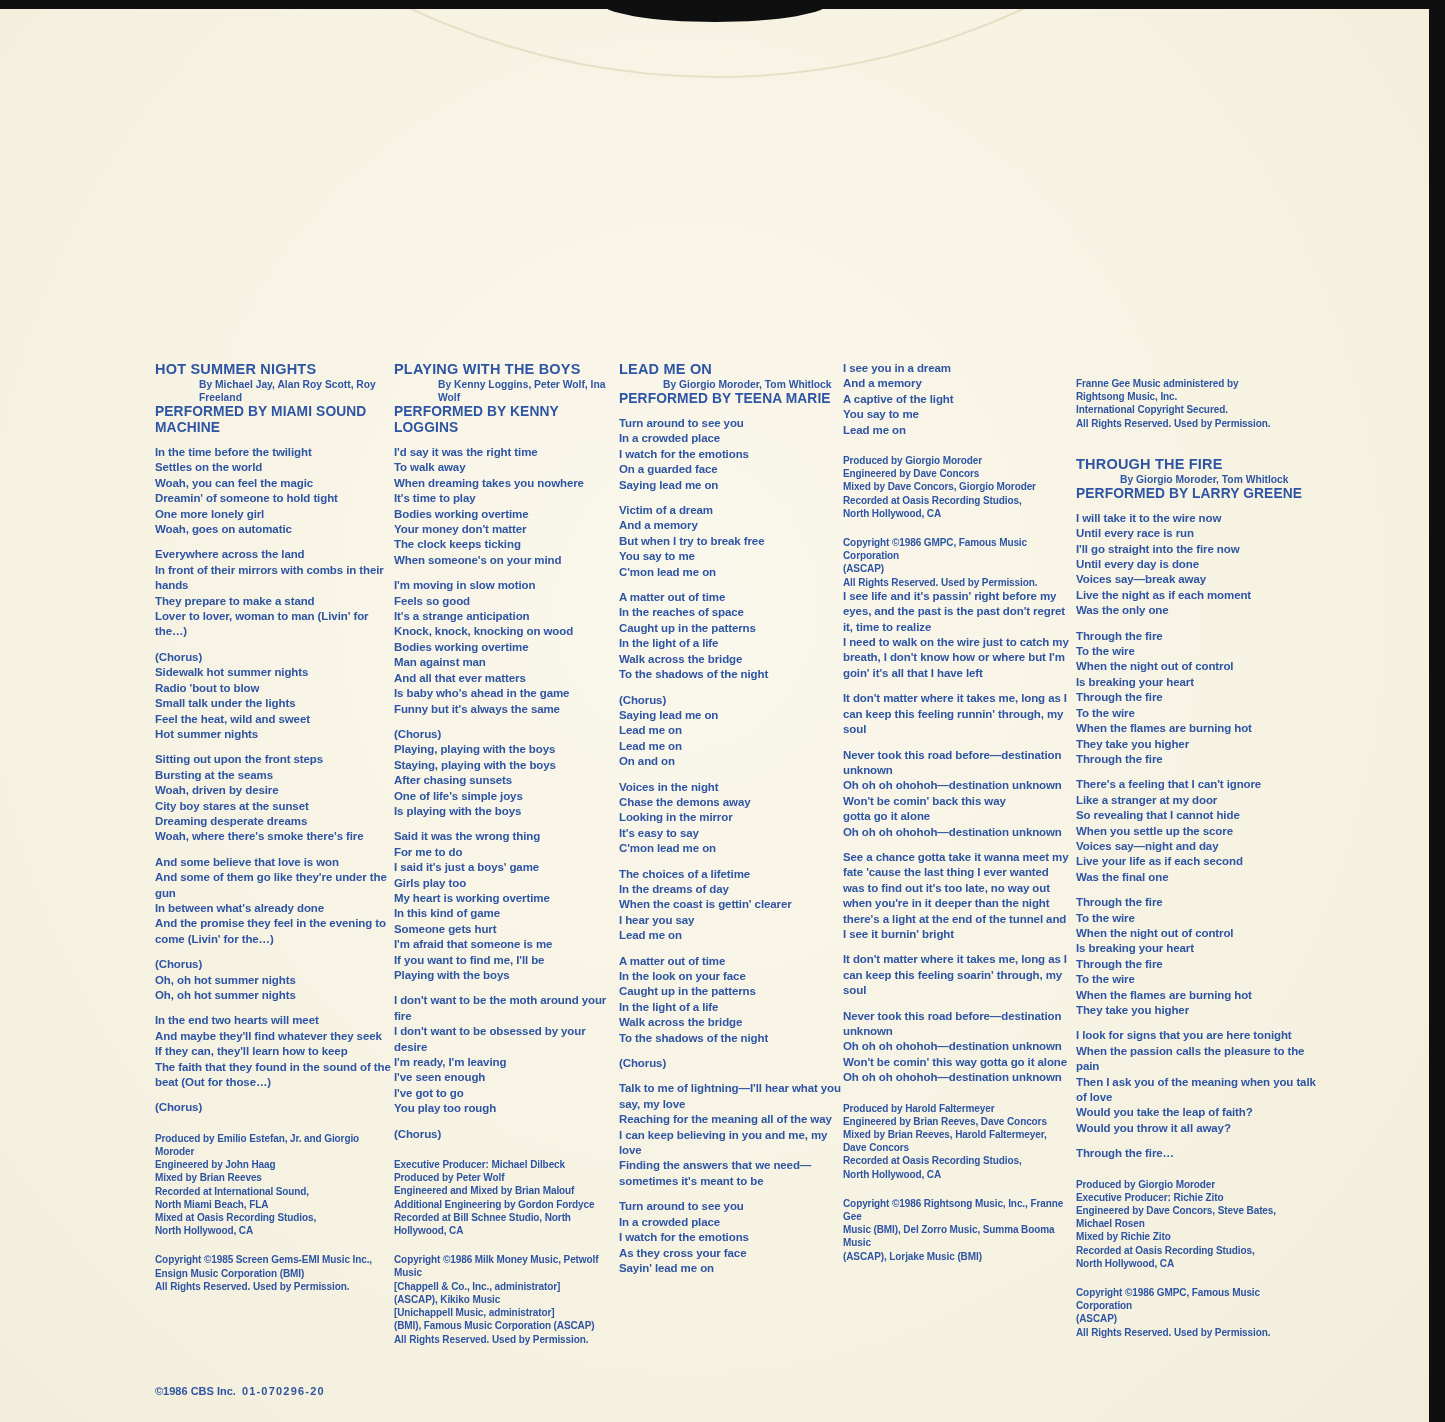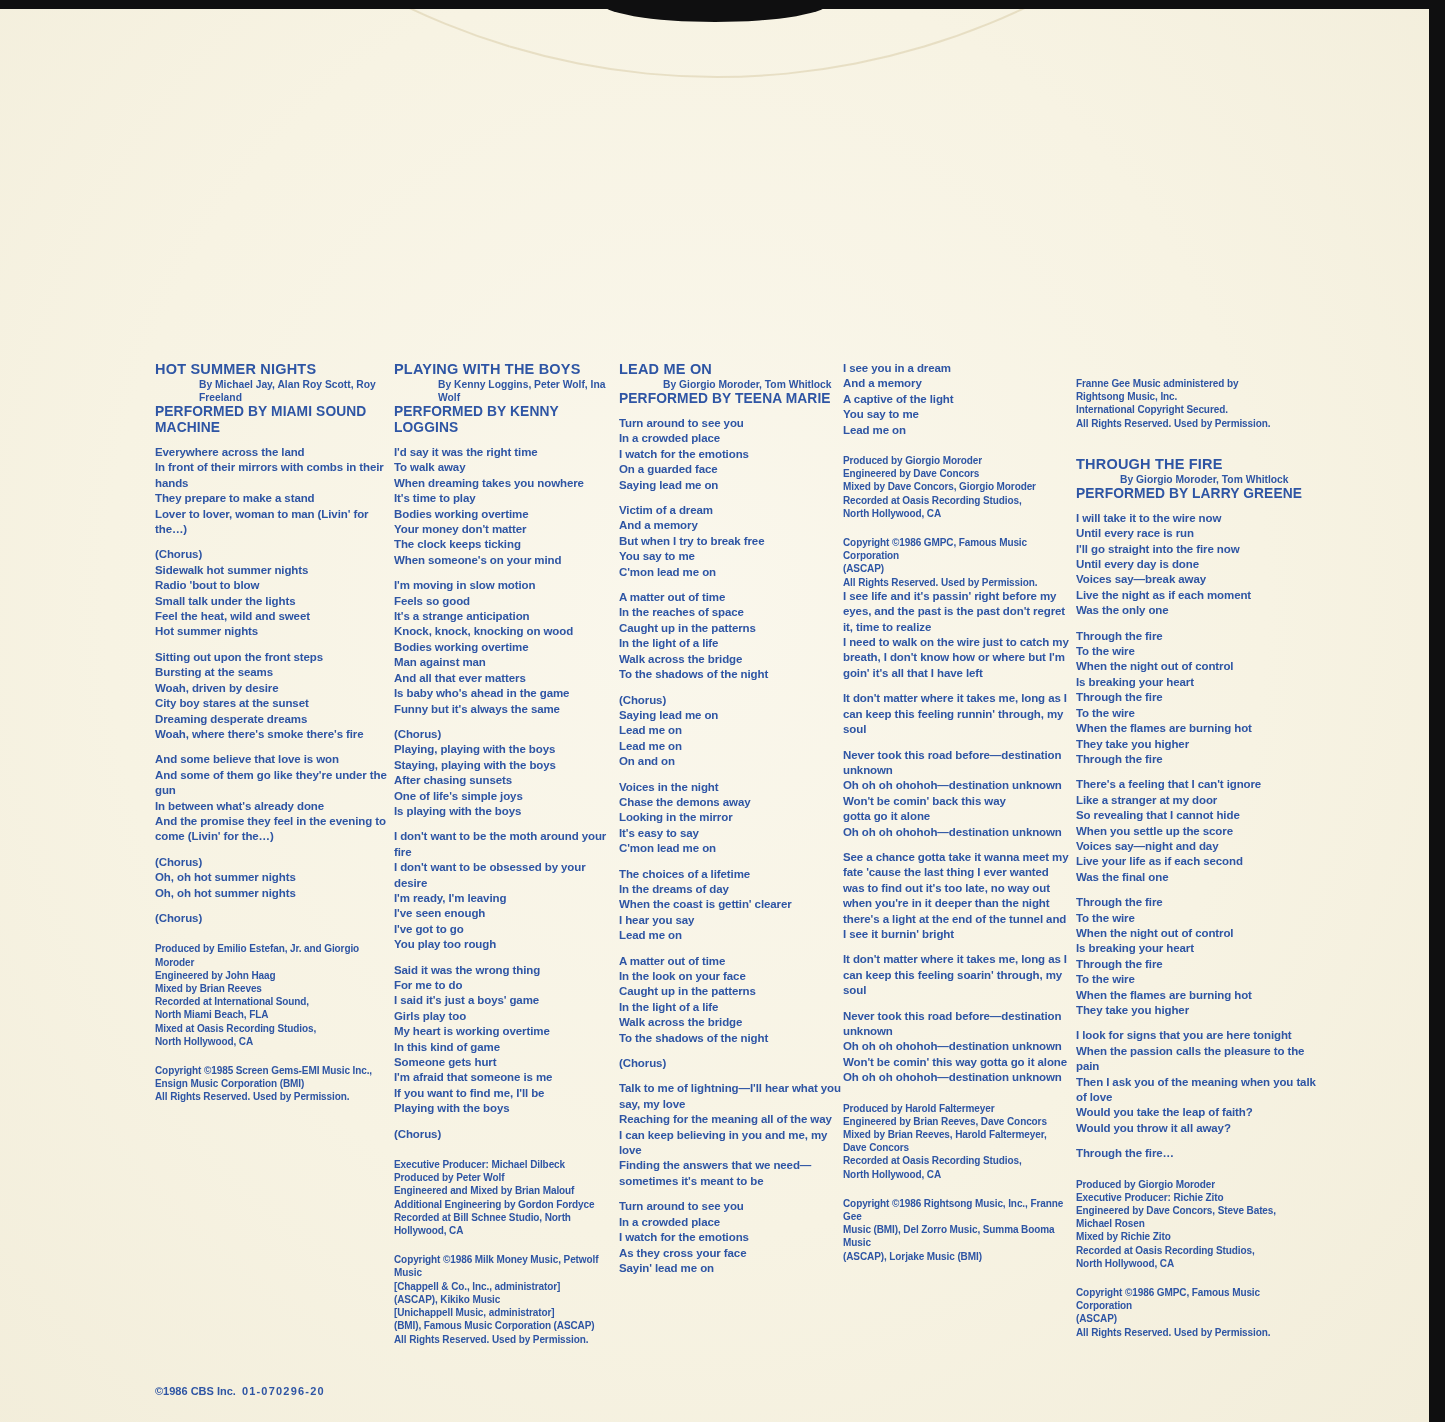--- a/index.html
+++ b/index.html
@@ -47,20 +47,28 @@
   <div class="notch"></div>
 
   <div class="columns">
       <div class="column">
         <div class="block heading">
           <div class="title-line">HOT SUMMER NIGHTS</div>
           <div class="byline-line">By Michael Jay, Alan Roy Scott, Roy Freeland</div>
           <div class="performer-line">PERFORMED BY MIAMI SOUND MACHINE</div>
         </div>
         <div class="block stanza">
+          <div class="lyric-line">In the time before the twilight</div>
+          <div class="lyric-line">Settles on the world</div>
+          <div class="lyric-line">Woah, you can feel the magic</div>
+          <div class="lyric-line">Dreamin' of someone to hold tight</div>
+          <div class="lyric-line">One more lonely girl</div>
+          <div class="lyric-line">Woah, goes on automatic</div>
+        </div>
+        <div class="block stanza">
           <div class="lyric-line">Everywhere across the land</div>
           <div class="lyric-line">In front of their mirrors with combs in their hands</div>
           <div class="lyric-line">They prepare to make a stand</div>
           <div class="lyric-line">Lover to lover, woman to man (Livin' for the…)</div>
         </div>
         <div class="block stanza">
           <div class="lyric-line">(Chorus)</div>
           <div class="lyric-line">Sidewalk hot summer nights</div>
           <div class="lyric-line">Radio 'bout to blow</div>
           <div class="lyric-line">Small talk under the lights</div>
@@ -78,20 +86,26 @@
         <div class="block stanza">
           <div class="lyric-line">And some believe that love is won</div>
           <div class="lyric-line">And some of them go like they're under the gun</div>
           <div class="lyric-line">In between what's already done</div>
           <div class="lyric-line">And the promise they feel in the evening to come (Livin' for the…)</div>
         </div>
         <div class="block stanza">
           <div class="lyric-line">(Chorus)</div>
           <div class="lyric-line">Oh, oh hot summer nights</div>
           <div class="lyric-line">Oh, oh hot summer nights</div>
+        </div>
+        <div class="block stanza">
+          <div class="lyric-line">In the end two hearts will meet</div>
+          <div class="lyric-line">And maybe they'll find whatever they seek</div>
+          <div class="lyric-line">If they can, they'll learn how to keep</div>
+          <div class="lyric-line">The faith that they found in the sound of the beat (Out for those…)</div>
         </div>
         <div class="block stanza">
           <div class="lyric-line">(Chorus)</div>
         </div>
         <div class="block credits">
           <div class="credit-line">Produced by Emilio Estefan, Jr. and Giorgio Moroder</div>
           <div class="credit-line">Engineered by John Haag</div>
           <div class="credit-line">Mixed by Brian Reeves</div>
           <div class="credit-line">Recorded at International Sound,</div>
           <div class="credit-line">North Miami Beach, FLA</div>
@@ -131,42 +145,42 @@
           <div class="lyric-line">Is baby who's ahead in the game</div>
           <div class="lyric-line">Funny but it's always the same</div>
         </div>
         <div class="block stanza">
           <div class="lyric-line">(Chorus)</div>
           <div class="lyric-line">Playing, playing with the boys</div>
           <div class="lyric-line">Staying, playing with the boys</div>
           <div class="lyric-line">After chasing sunsets</div>
           <div class="lyric-line">One of life's simple joys</div>
           <div class="lyric-line">Is playing with the boys</div>
-        </div>
-        <div class="block stanza">
-          <div class="lyric-line">I don't want to be the moth around your fire</div>
-          <div class="lyric-line">I don't want to be obsessed by your desire</div>
-          <div class="lyric-line">I'm ready, I'm leaving</div>
-          <div class="lyric-line">I've seen enough</div>
-          <div class="lyric-line">I've got to go</div>
-          <div class="lyric-line">You play too rough</div>
         </div>
         <div class="block stanza">
           <div class="lyric-line">Said it was the wrong thing</div>
           <div class="lyric-line">For me to do</div>
           <div class="lyric-line">I said it's just a boys' game</div>
           <div class="lyric-line">Girls play too</div>
           <div class="lyric-line">My heart is working overtime</div>
           <div class="lyric-line">In this kind of game</div>
           <div class="lyric-line">Someone gets hurt</div>
           <div class="lyric-line">I'm afraid that someone is me</div>
           <div class="lyric-line">If you want to find me, I'll be</div>
           <div class="lyric-line">Playing with the boys</div>
         </div>
         <div class="block stanza">
+          <div class="lyric-line">I don't want to be the moth around your fire</div>
+          <div class="lyric-line">I don't want to be obsessed by your desire</div>
+          <div class="lyric-line">I'm ready, I'm leaving</div>
+          <div class="lyric-line">I've seen enough</div>
+          <div class="lyric-line">I've got to go</div>
+          <div class="lyric-line">You play too rough</div>
+        </div>
+        <div class="block stanza">
           <div class="lyric-line">(Chorus)</div>
         </div>
         <div class="block credits">
           <div class="credit-line">Executive Producer: Michael Dilbeck</div>
           <div class="credit-line">Produced by Peter Wolf</div>
           <div class="credit-line">Engineered and Mixed by Brian Malouf</div>
           <div class="credit-line">Additional Engineering by Gordon Fordyce</div>
           <div class="credit-line">Recorded at Bill Schnee Studio, North Hollywood, CA</div>
         </div>
         <div class="block credits">

